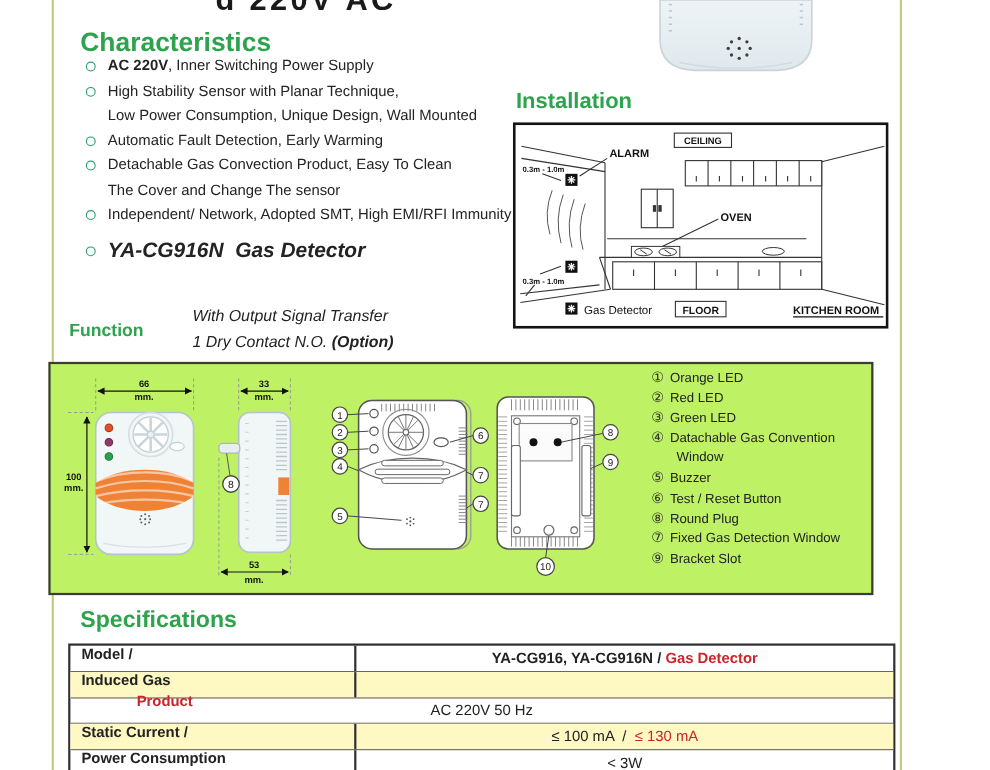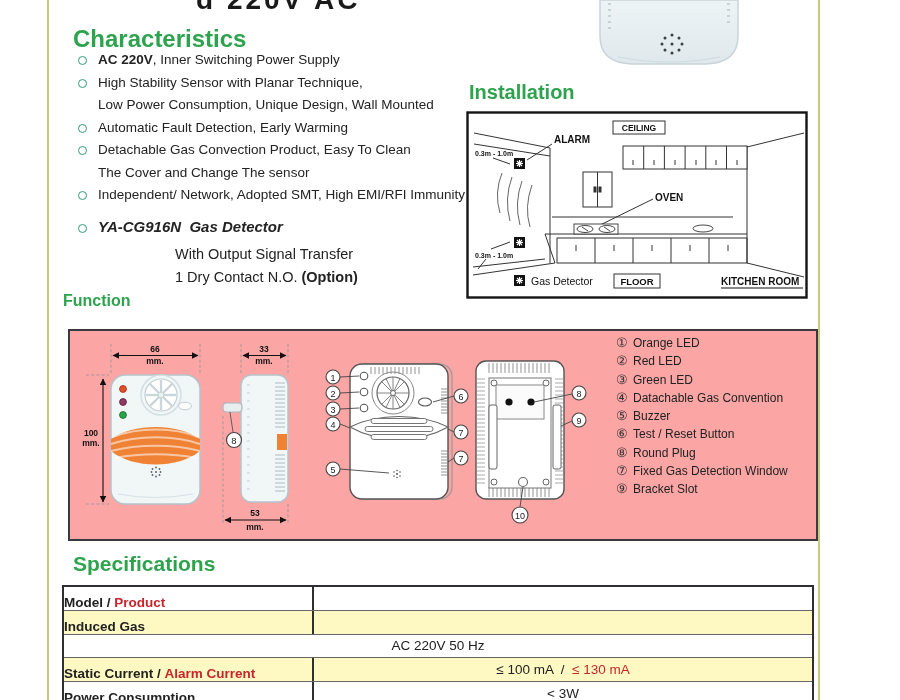--- a/index.html
+++ b/index.html
@@ -7,33 +7,33 @@
        font-family:"Liberation Sans",sans-serif;position:relative;color:#222;}
   .abs{position:absolute;}
   .pline{position:absolute;top:0;width:2px;height:700px;background:#c5ca7d;}
   .title-frag{position:absolute;left:196px;top:0;width:220px;height:9px;overflow:hidden;}
   .title-frag span{display:block;margin-top:-16px;font-size:28px;font-weight:bold;letter-spacing:3px;color:#1a1a1a;}
   .h-green{position:absolute;font-weight:bold;color:#2ea34d;margin:3px;}
   .b-line{position:absolute;font-size:13.5px;color:#232323;white-space:nowrap;}
   .ring{display:inline-block;width:7px;height:7px;border:1.6px solid #2e9e6e;border-radius:50%;
         position:absolute;left:6px;top:4px;}
   .b-text{position:absolute;left:26px;top:0;}
-  .prod-model{font-size:15px;font-weight:bold;font-style:italic;}
-  .prod-it{font-size:14.5px;}
-  .fn-box{position:absolute;left:68px;top:329px;width:746px;height:208px;border:2px solid #3a3a40;background:#fca5a5;}
+  .prod-model{font-size:19px;font-weight:bold;font-style:italic;}
+  .prod-it{font-size:14.5px;font-style:italic;margin-top:34px;}
+  .fn-box{position:absolute;left:44px;top:329px;width:746px;height:208px;border:2px solid #3a3a40;background:#bef264;}
   .fn-legend{position:absolute;left:546px;top:4px;width:196px;}
   .lg-row{position:relative;height:18.3px;font-size:12px;color:#222;white-space:nowrap;}
   .lg-num{display:inline-block;width:17px;font-size:13px;color:#333;}
   .lg-cont{padding-left:23px;}
   .spec-table{position:absolute;left:62px;top:585px;width:748px;border:2px solid #2e2e34;background:#fff;}
   .spec-row{display:flex;height:22.8px;border-bottom:1px solid #666;align-items:center;}
   .spec-row:last-child{border-bottom:none;}
   .spec-row.shaded{background:#fef9c3;}
-  .spec-label{width:248px;font-weight:bold;font-size:13.5px;
-              border-right:2px solid #2e2e34;height:100%;display:flex;align-items:flex-end;white-space:pre;}
+  .spec-label{width:248px;padding-left:10px;font-weight:bold;font-size:13.5px;
+              border-right:2px solid #2e2e34;height:100%;display:flex;align-items:flex-start;white-space:pre;}
   .spec-value{flex:1;text-align:center;font-size:13.5px;white-space:pre;}
   .spec-value.bold{font-weight:bold;}
   .red{color:#c9252c;margin-top:43px;}
   svg text{font-family:"Liberation Sans",sans-serif;}
 </style>
 </head>
 <body>
 
 <div class="pline" style="left:47px"></div>
 <div class="pline" style="left:818px"></div>
@@ -564,33 +564,35 @@
       <text x="256" y="92.5">9</text>
       <text x="197" y="187.5">10</text>
     </g>
   </svg>
 
   <div class="fn-legend">
     <div class="lg-row"><span class="lg-num">①</span><span>Orange LED</span></div>
     <div class="lg-row"><span class="lg-num">②</span><span>Red LED</span></div>
     <div class="lg-row"><span class="lg-num">③</span><span>Green LED</span></div>
     <div class="lg-row"><span class="lg-num">④</span><span>Datachable Gas Convention</span></div>
+    <div class="lg-row lg-cont"><span>Window</span></div>
     <div class="lg-row"><span class="lg-num">⑤</span><span>Buzzer</span></div>
     <div class="lg-row"><span class="lg-num">⑥</span><span>Test / Reset Button</span></div>
     <div class="lg-row"><span class="lg-num">⑧</span><span>Round Plug</span></div>
     <div class="lg-row"><span class="lg-num">⑦</span><span>Fixed Gas Detection Window</span></div>
     <div class="lg-row"><span class="lg-num">⑨</span><span>Bracket Slot</span></div>
   </div>
 </div>
 
 <h2 class="h-green" style="left:70px;top:549px;font-size:21px;">Specifications</h2>
 
 <div class="spec-table">
   <div class="spec-row">
     <div class="spec-label"><span>Model / </span><span class="red">Product</span></div>
+    <div class="spec-value bold"><span>YA-CG916, YA-CG916N / </span><span class="red">Gas Detector</span></div>
   </div>
   <div class="spec-row shaded">
     <div class="spec-label"><span>Induced Gas</span></div>
   </div>
   <div class="spec-row">
     <div class="spec-value"><span>AC 220V 50 Hz</span></div>
   </div>
   <div class="spec-row shaded">
     <div class="spec-label"><span>Static Current / </span><span class="red">Alarm Current</span></div>
     <div class="spec-value"><span>≤ 100 mA  /  </span><span class="red">≤ 130 mA</span></div>

